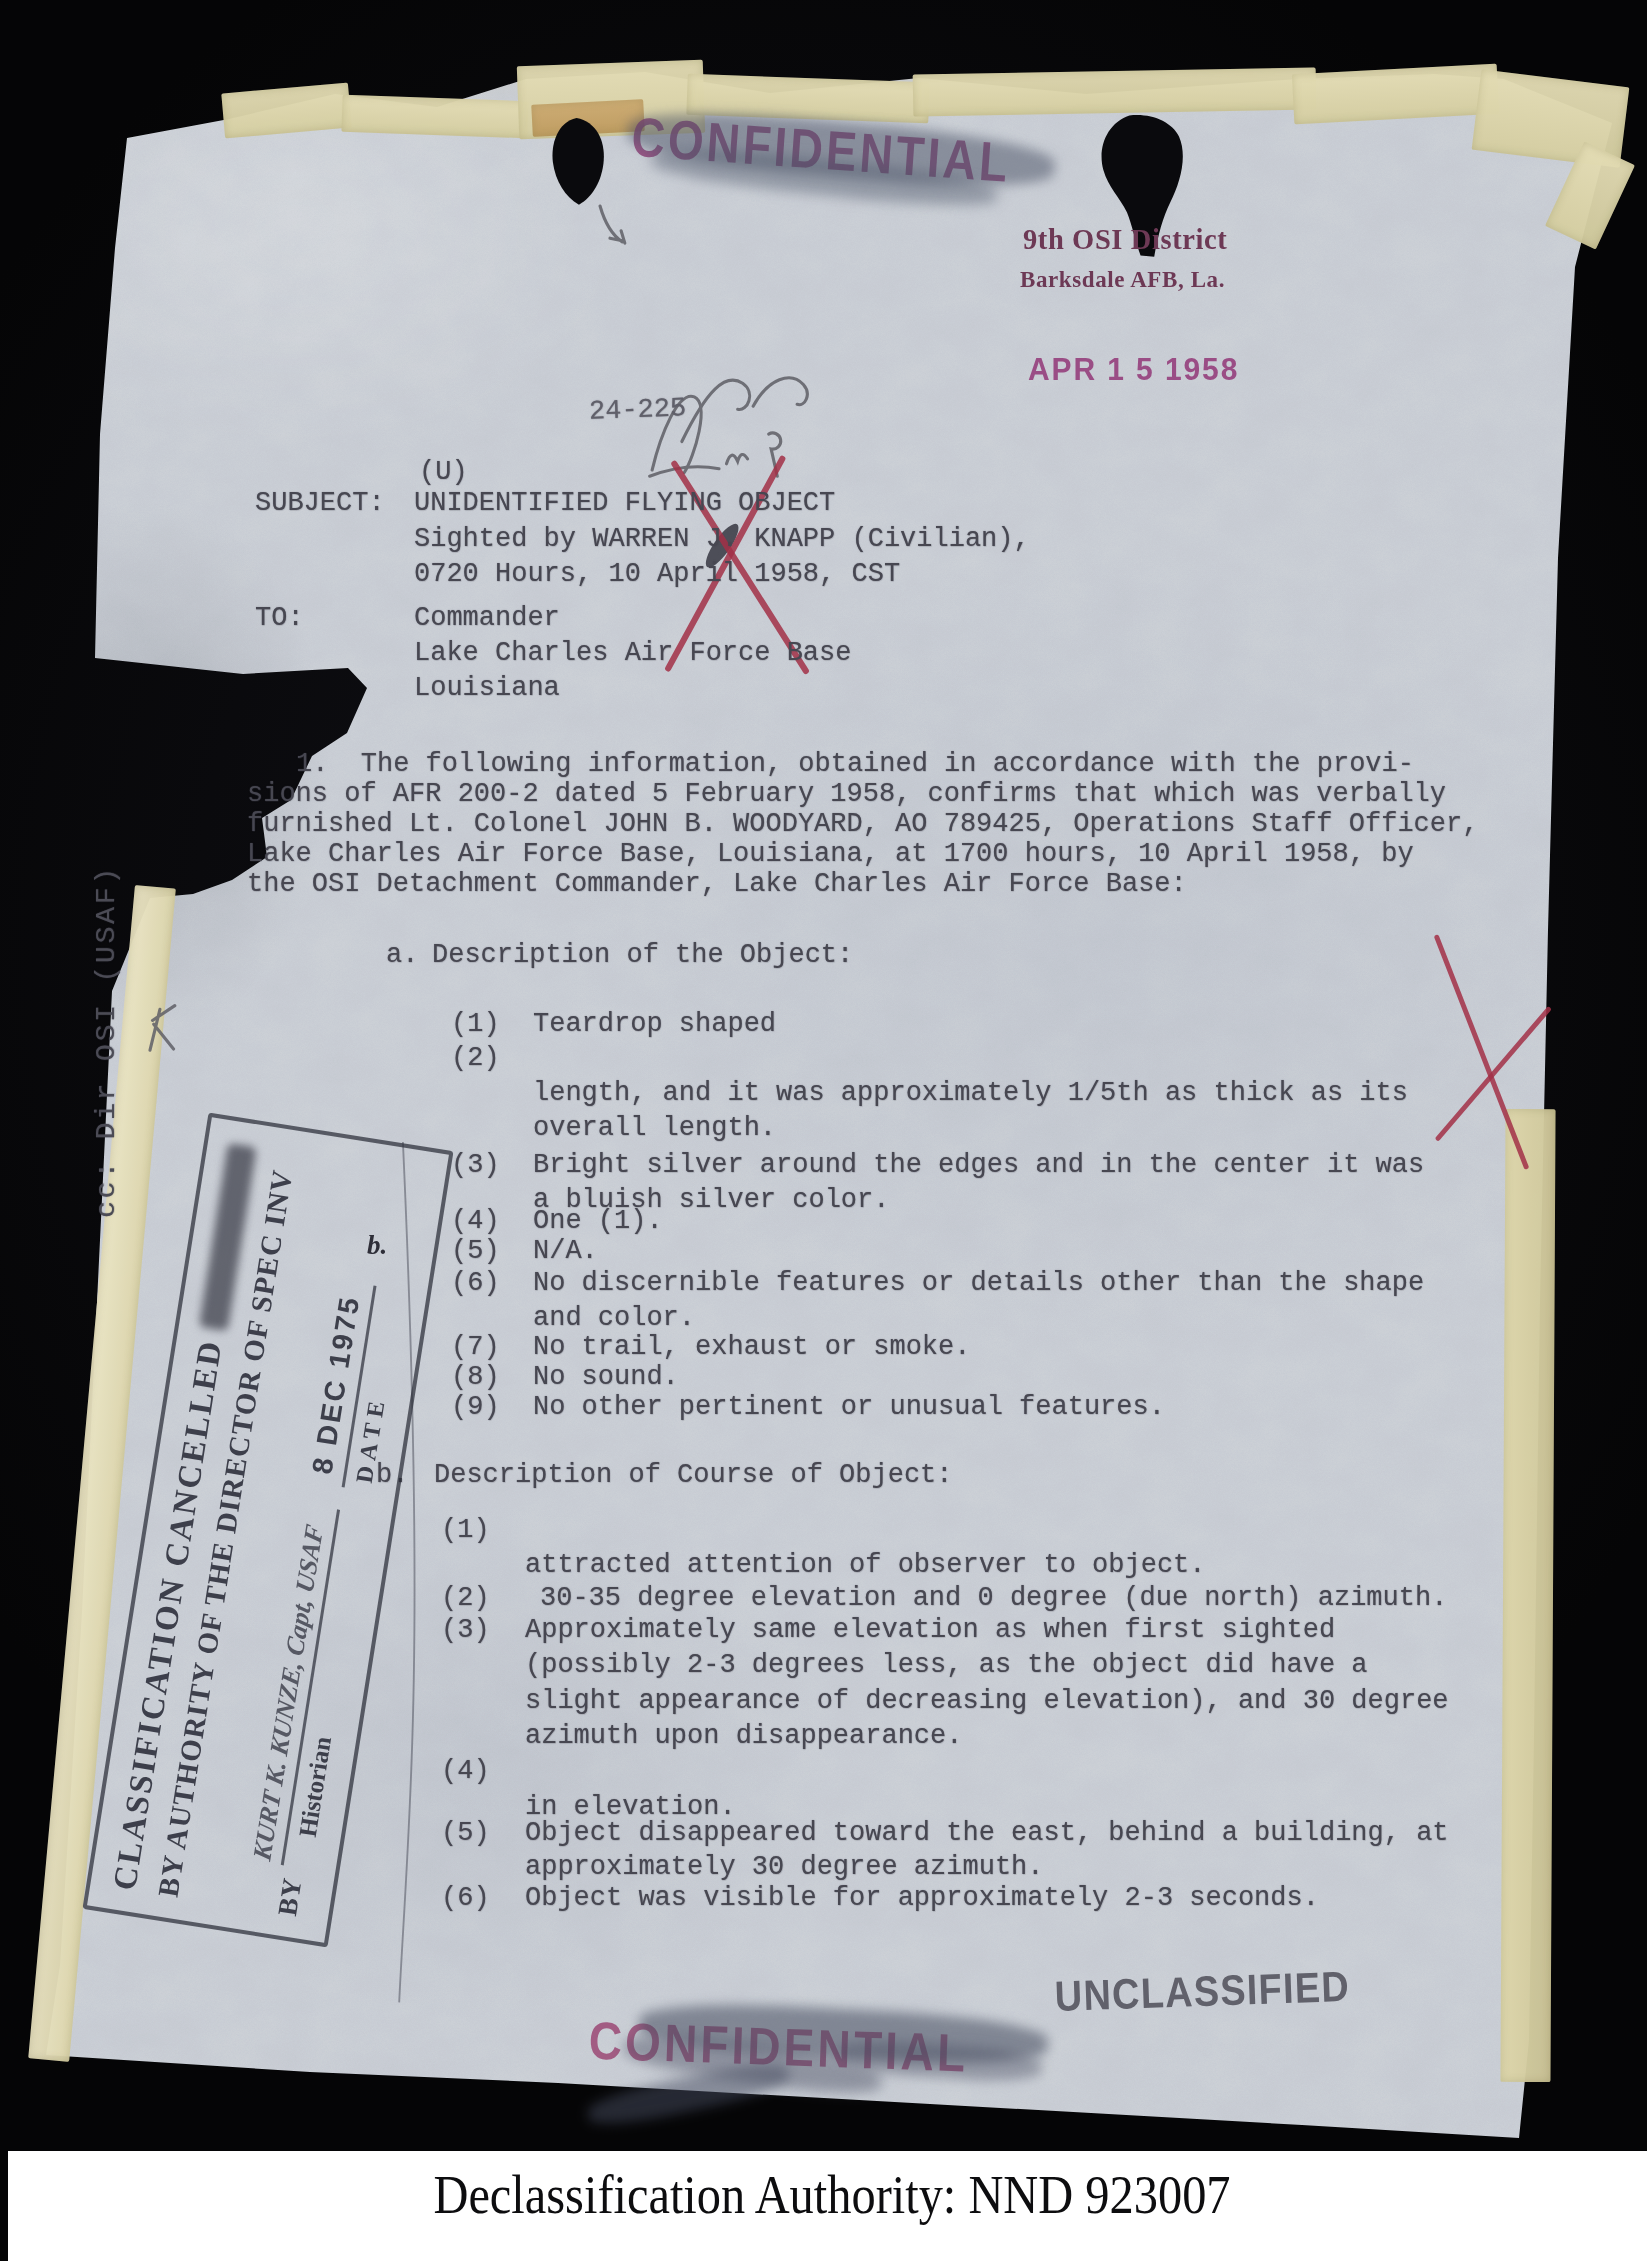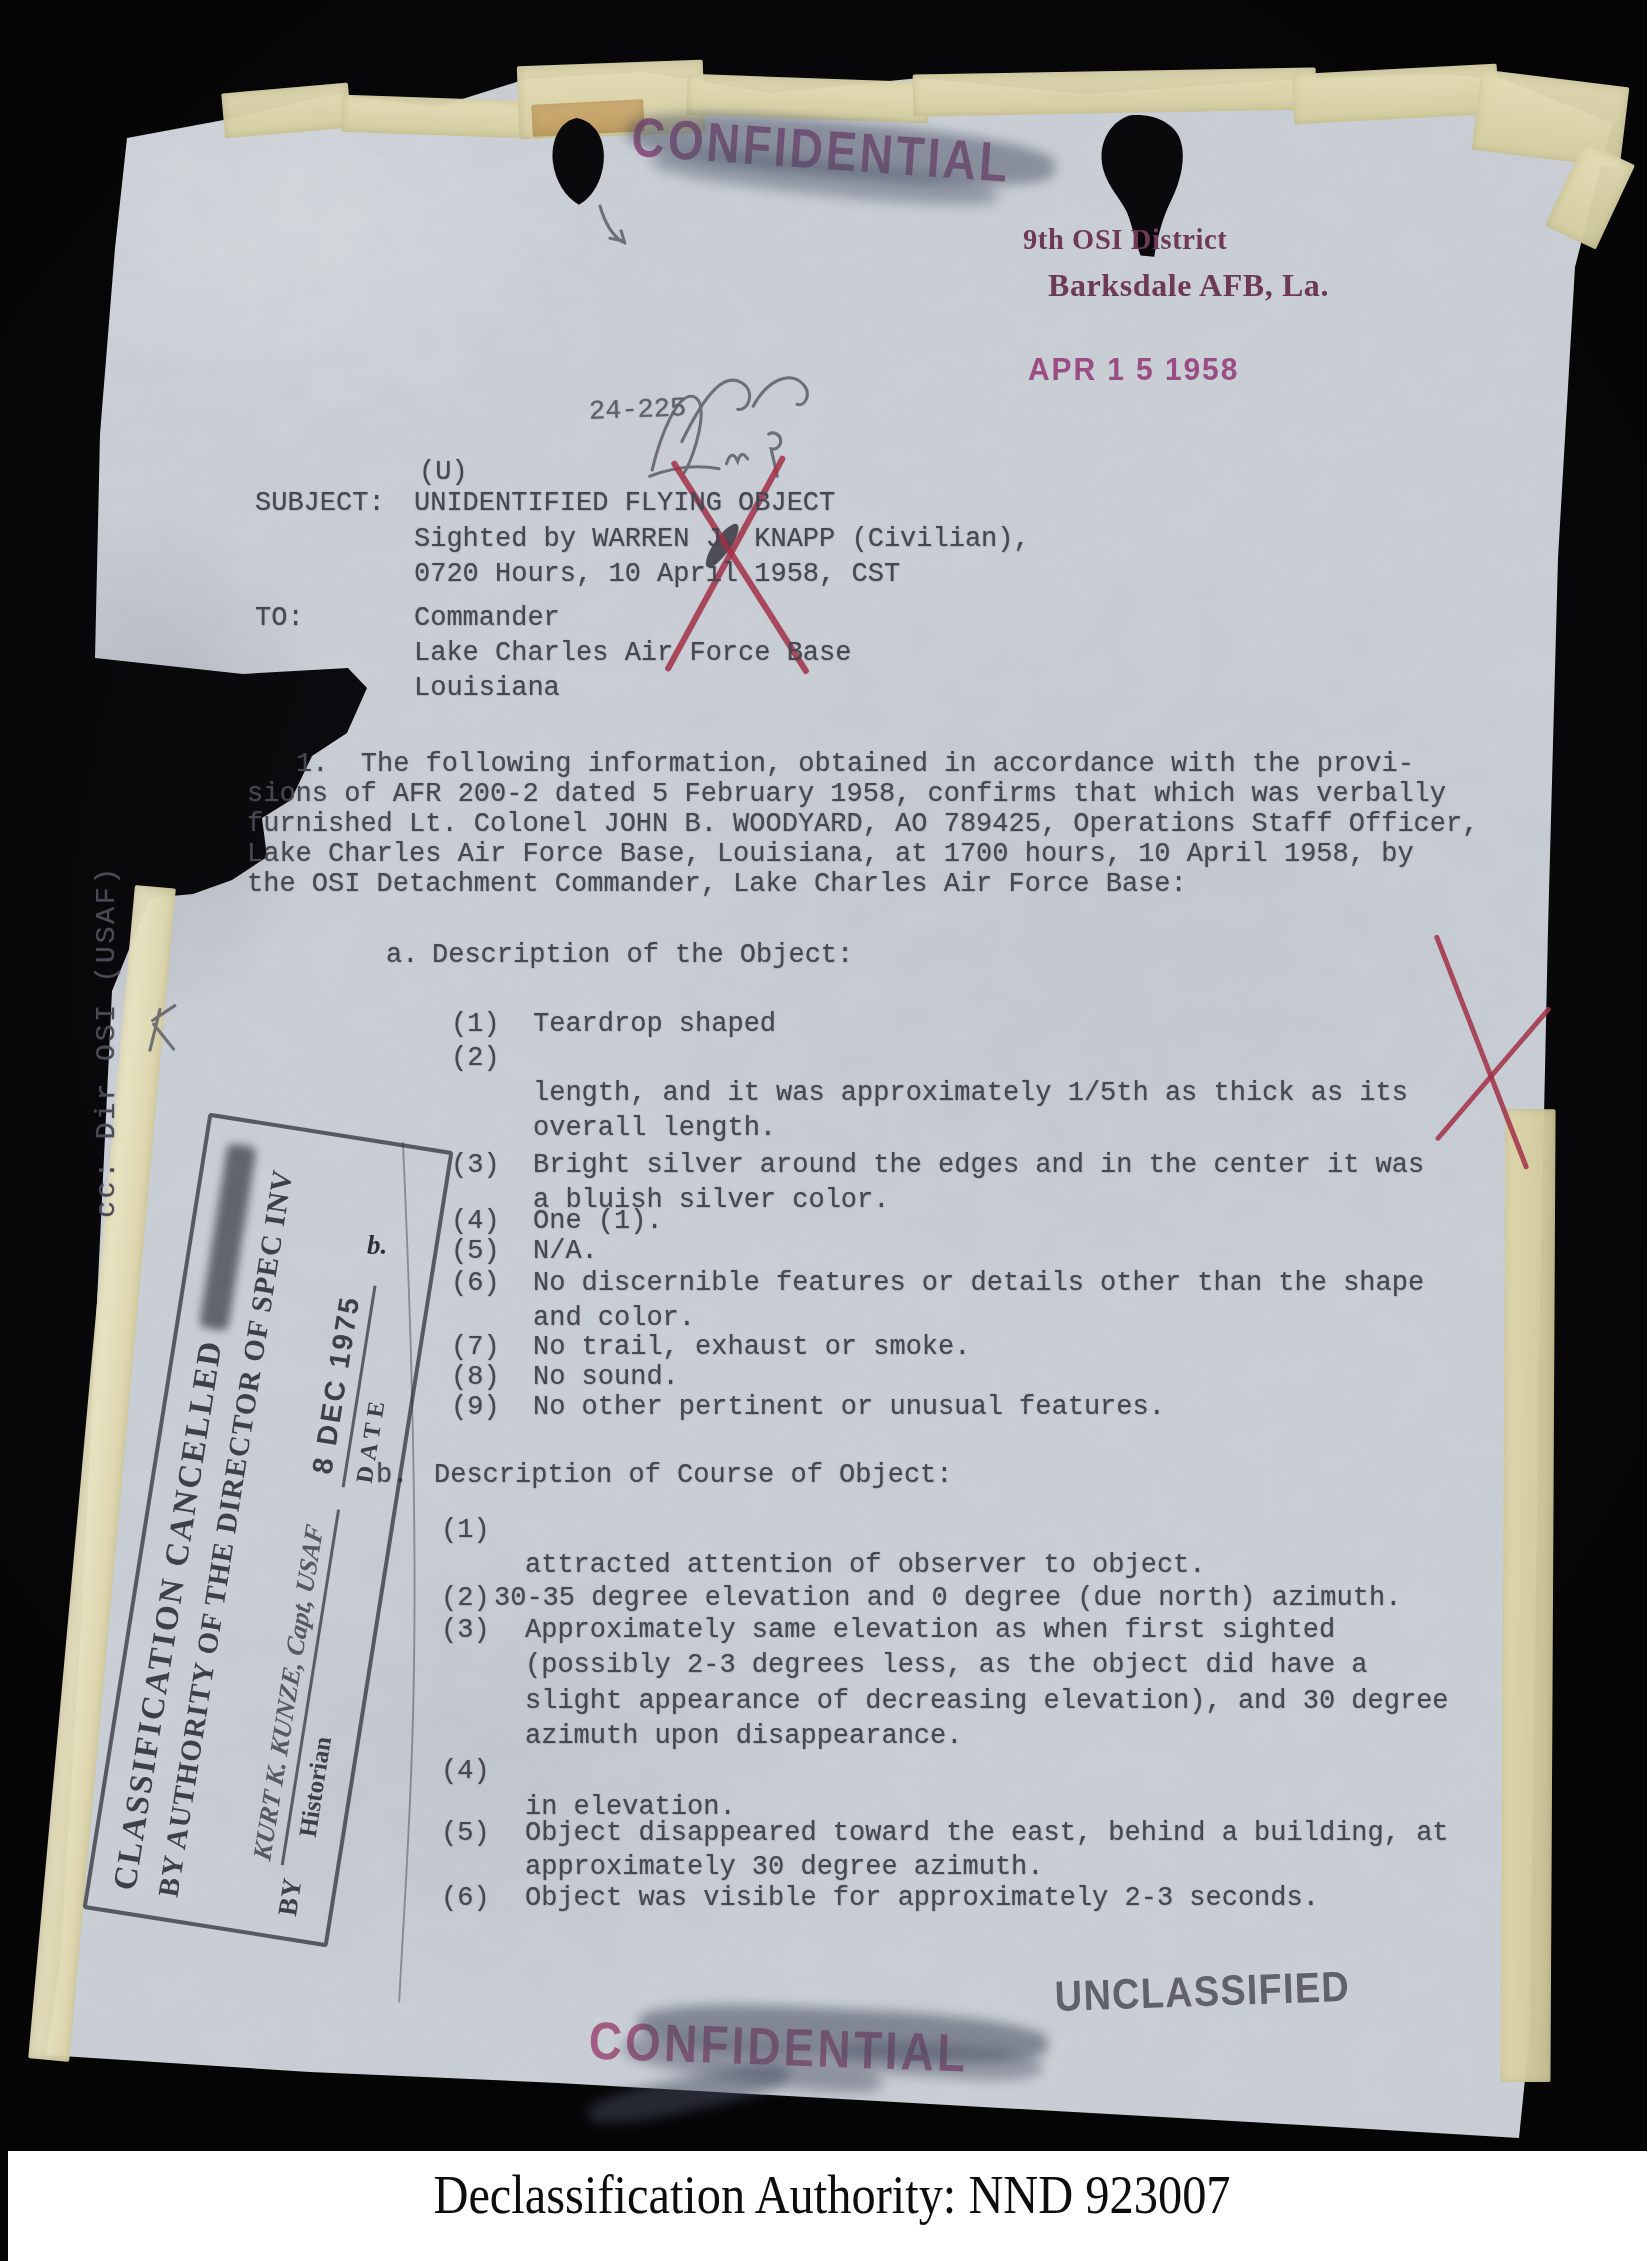--- a/index.html
+++ b/index.html
@@ -108,21 +108,21 @@
       <path d="M930,190 C900,196 888,232 892,262 C896,292 912,318 934,330 C956,318 972,290 974,258 C976,226 962,196 930,190 Z"></path>
       <path d="M1822,186 C1786,198 1770,238 1780,274 C1788,302 1806,318 1818,342 C1826,362 1832,390 1840,412 L1862,414 C1868,380 1876,350 1888,326 C1904,294 1916,252 1902,220 C1890,196 1858,182 1822,186 Z"></path>
     </g>
   </svg>
 
   <div class="stampSans" style="left:634px;top:104px;font-size:46px;letter-spacing:3.1px;color:#8a3c73;opacity:.82;transform:rotate(4deg) scaleY(1.2);transform-origin:0 0">CONFIDENTIAL</div>
   <div class="smudge" style="left:627px;top:122px;width:428px;height:55px;background:rgba(72,80,100,.5);filter:blur(5.6px);transform:rotate(5deg)"></div>
   <div class="smudge" style="left:651px;top:160px;width:347px;height:35px;background:rgba(72,80,100,.42);filter:blur(6.2px);transform:rotate(6deg)"></div>
 
   <div class="stampSerif" style="left:1023px;top:224px;font-size:28.5px;letter-spacing:0.6px;color:#6d3955">9th OSI District</div>
-  <div class="stampSerif" style="left:1048px;top:267px;font-size:32px;letter-spacing:0.6px;color:#6d3955">Barksdale AFB, La.</div>
+  <div class="stampSerif" style="left:1020px;top:267px;font-size:23px;letter-spacing:0.6px;color:#6d3955">Barksdale AFB, La.</div>
   <div class="stampSans" style="left:1028px;top:353px;font-size:30px;letter-spacing:1.9px;color:#9a4d85;transform:scaleY(1.05)">APR 1 5 1958</div>
 
   <div class="tw" style="left:589px;top:397px;font-size:27px;color:#60606a;transform:rotate(-2deg)">24-225</div>
 
   <div class="tw" style="left:419px;top:459px">(U)</div>
   <div class="tw" style="left:255px;top:490px">SUBJECT:</div>
   <div class="tw" style="left:414px;top:490px">UNIDENTIFIED FLYING OBJECT</div>
   <div class="tw" style="left:414px;top:526px">Sighted by WARREN J. KNAPP (Civilian),</div>
   <div class="tw" style="left:414px;top:561px">0720 Hours, 10 April 1958, CST</div>
 
@@ -163,21 +163,21 @@
   <div class="tw" style="left:533px;top:1394px">No other pertinent or unusual features.</div>
 
   <div class="stampSerif" style="left:367px;top:1230px;font-size:27px;color:#2e2e38;font-style:italic">b.</div>
 
   <div class="tw" style="left:376px;top:1462px">b.</div>
   <div class="tw" style="left:434px;top:1462px">Description of Course of Object:</div>
 
   <div class="tw" style="left:441px;top:1517px">(1)</div>
   <div class="tw" style="left:525px;top:1552px">attracted attention of observer to object.</div>
   <div class="tw" style="left:441px;top:1585px">(2)</div>
-  <div class="tw" style="left:494px;top:1585px">30-35 degree elevation and 0 degree (due north) azimuth.</div>
+  <div class="tw" style="left:540px;top:1585px">30-35 degree elevation and 0 degree (due north) azimuth.</div>
   <div class="tw" style="left:441px;top:1617px">(3)</div>
   <div class="tw" style="left:525px;top:1617px">Approximately same elevation as when first sighted</div>
   <div class="tw" style="left:525px;top:1652px">(possibly 2-3 degrees less, as the object did have a</div>
   <div class="tw" style="left:525px;top:1688px">slight appearance of decreasing elevation), and 30 degree</div>
   <div class="tw" style="left:525px;top:1723px">azimuth upon disappearance.</div>
   <div class="tw" style="left:441px;top:1758px">(4)</div>
   <div class="tw" style="left:525px;top:1794px">in elevation.</div>
   <div class="tw" style="left:441px;top:1820px">(5)</div>
   <div class="tw" style="left:525px;top:1820px">Object disappeared toward the east, behind a building, at</div>
   <div class="tw" style="left:525px;top:1854px">approximately 30 degree azimuth.</div>

